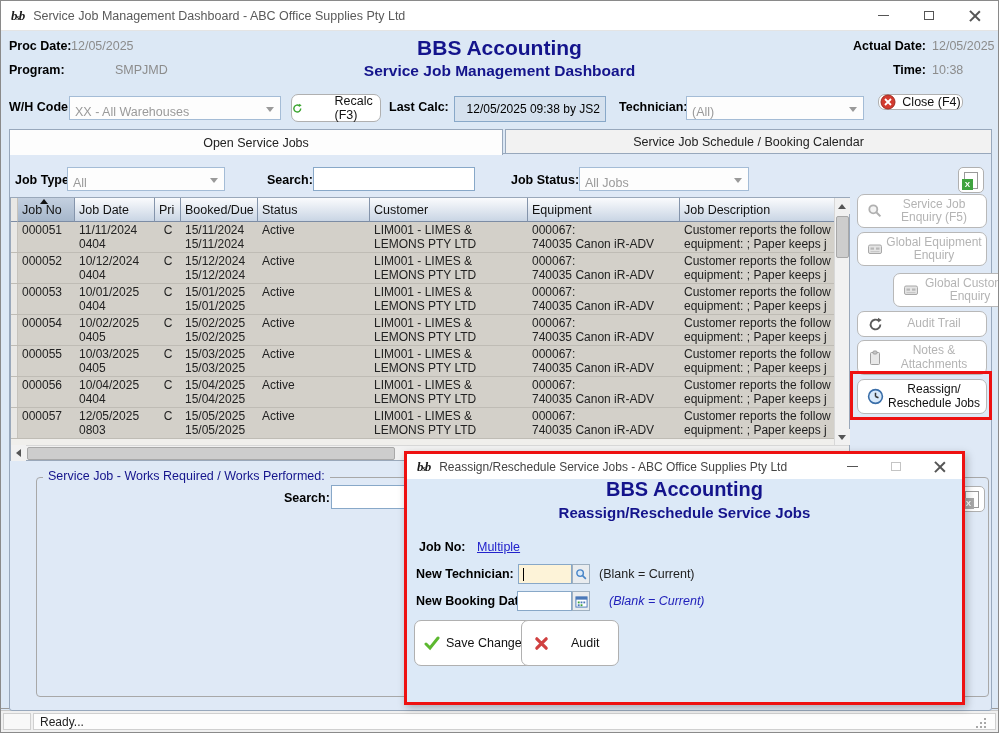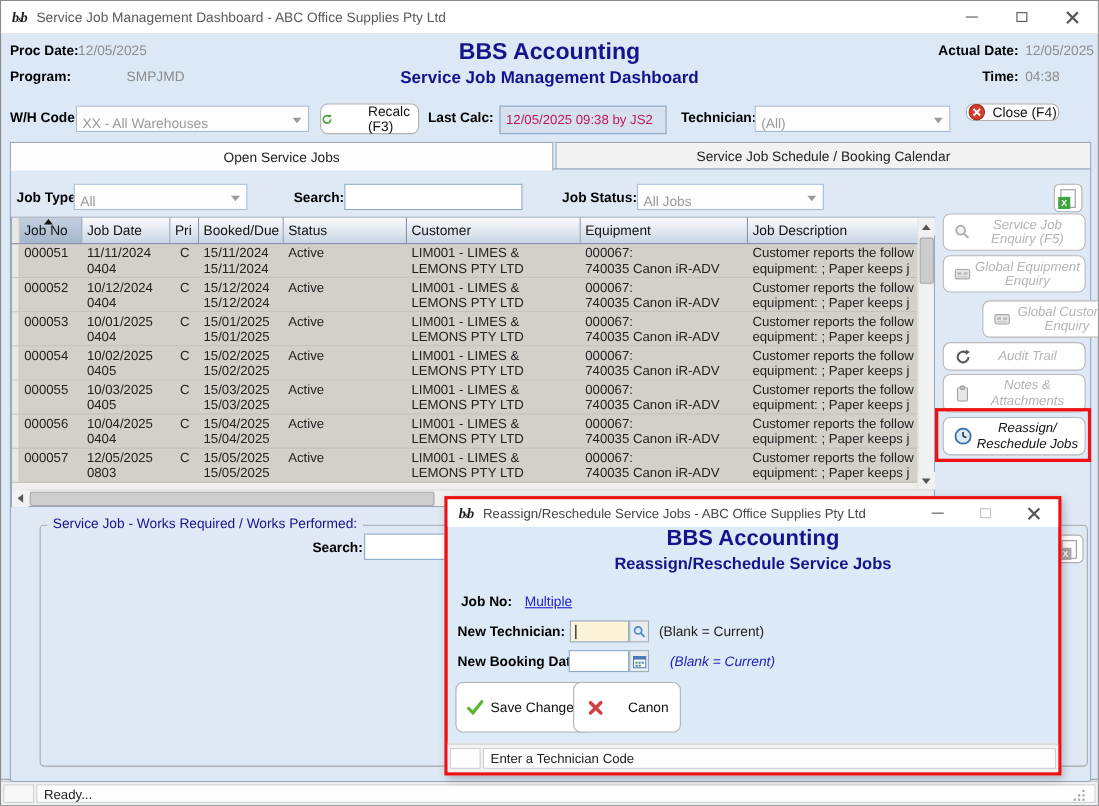--- a/index.html
+++ b/index.html
@@ -21,21 +21,21 @@
   .gl-x::before{transform:rotate(45deg);} .gl-x::after{transform:rotate(-45deg);}
   
   .lbl{position:absolute;font-size:12.5px;font-weight:bold;color:#000;white-space:nowrap;}
   .val{position:absolute;font-size:12.5px;color:#8c8c8c;white-space:nowrap;}
   .app-title{position:absolute;left:0;right:0;text-align:center;font-size:21px;font-weight:bold;color:#14148c;}
   .screen-title{position:absolute;left:0;right:0;text-align:center;font-size:15.5px;font-weight:bold;color:#14148c;}
   
   .combo{position:absolute;height:24px;background:#fdfdfd;border:1px solid #a4bcd6;display:flex;align-items:flex-end;padding:0 20px 0 5px;font-size:12.5px;color:#9a9a9a;}
   .combo .chev{position:absolute;right:6px;top:10px;width:0;height:0;border-left:4px solid transparent;border-right:4px solid transparent;border-top:5px solid #9a9a9a;}
   .txtin{position:absolute;height:24px;background:#fff;border:1px solid #88a8c8;font-size:12.5px;color:#222;padding:0 4px;font-family:"Liberation Sans",sans-serif;outline:none;}
-  .rofield{position:absolute;height:26px;background:#d5e1ee;border:1px solid #88a8c8;display:flex;align-items:center;padding:0 5px;font-size:12px;color:#be185d;white-space:nowrap;}
+  .rofield{position:absolute;height:26px;background:#d5e1ee;border:1px solid #88a8c8;display:flex;align-items:center;padding:0 5px;font-size:12px;color:#000000;white-space:nowrap;justify-content:flex-end;}
   .btn{position:absolute;background:#fff;border:1px solid #b0b0b0;border-radius:7px;display:flex;align-items:center;justify-content:center;gap:6px;font-size:12.5px;color:#111;cursor:default;}
   .icobtn{position:absolute;width:26px;height:26px;background:#fff;border:1px solid #b0b0b0;border-radius:5px;display:flex;align-items:center;justify-content:center;}
   .xlpage{position:relative;width:14px;height:17px;background:#fff;border:1px solid #9a9a9a;}
   .xlbadge{position:absolute;left:-3px;bottom:-2px;width:11px;height:11px;background:#3fa33f;color:#fff;font:bold 8px "Liberation Sans",sans-serif;display:flex;align-items:center;justify-content:center;}
   .xl-dis .xlbadge{background:#a8a8a8;}
   
   .tab{position:absolute;top:128px;height:25px;display:flex;align-items:center;justify-content:center;font-size:12.5px;color:#222;border:1px solid #98a8bc;border-bottom:none;}
   .tab.active{background:#fdfdfd;height:26px;z-index:3;}
   .tab.inactive{background:#f2f2f2;}
   .pane{position:absolute;left:8px;top:152px;width:983px;height:558px;background:#dfe9f6;border:1px solid #98a8bc;border-radius:0 0 3px 3px;z-index:1;}
@@ -57,21 +57,21 @@
   .vscroll{width:15px;background:#f1f1f1;border-left:1px solid #d8d8d8;display:flex;flex-direction:column;align-items:center;}
   .sb-btn{width:15px;height:16px;background:#f1f1f1;display:flex;align-items:center;justify-content:center;}
   .tri-up{width:0;height:0;border-left:4px solid transparent;border-right:4px solid transparent;border-bottom:5px solid #555;}
   .tri-dn{width:0;height:0;border-left:4px solid transparent;border-right:4px solid transparent;border-top:5px solid #555;}
   .tri-lf{width:0;height:0;border-top:4px solid transparent;border-bottom:4px solid transparent;border-right:5px solid #555;}
   .vthumb{width:13px;height:42px;background:#cdcdcd;border:1px solid #a8a8a8;border-radius:2px;margin-top:2px;}
   .vspacer{flex:1;}
   .hscroll{height:15px;background:#f1f1f1;border-top:1px solid #d8d8d8;display:flex;align-items:center;}
   .hthumb{width:368px;height:13px;background:#cdcdcd;border:1px solid #a8a8a8;border-radius:2px;margin-left:1px;}
   
-  .sbtn{position:absolute;left:856px;width:130px;background:#fff;border:1px solid #b8b8b8;border-radius:7px;display:flex;align-items:center;padding:0 4px 0 6px;font-style:italic;}
+  .sbtn{position:absolute;left:856px;width:130px;background:#fff;border:1px solid #b8b8b8;border-radius:7px;display:flex;align-items:center;padding:0 4px 0 6px;}
   .sbtn .sico{width:22px;flex:0 0 22px;display:flex;justify-content:center;}
   .sbtn .slab{flex:1;text-align:center;font-size:12px;line-height:13.5px;color:#b4b4b4;}
   .sbtn.enabled .slab{color:#111;white-space:pre-line;}
   .redbox{position:absolute;border:3px solid #ee1111;z-index:6;pointer-events:none;}
   
   .works{position:absolute;left:35px;top:476px;width:953px;height:220px;border:1px solid #a8a8a8;border-radius:4px;}
   .works-legend{position:absolute;left:42px;top:468px;background:#dfe9f6;padding:0 5px;font-size:12.5px;color:#14148c;white-space:nowrap;}
   
   .statusbar{position:absolute;left:0;right:0;bottom:0;height:22px;background:#f0f0f0;border-top:1px solid #c8c8c8;}
   .statusbar::before{content:"";position:absolute;top:-3px;left:0;right:0;height:1px;background:#9a9a9a;}
@@ -118,21 +118,21 @@
 
   <span class="lbl" style="left:8px;top:38px;">Proc Date:</span>
   <span class="val" style="left:70px;top:38px;">12/05/2025</span>
   <span class="lbl" style="left:8px;top:62px;">Program:</span>
   <span class="val" style="left:70px;top:62px;margin-left:44px;">SMPJMD</span>
   <div class="app-title" style="top:35px;">BBS Accounting</div>
   <div class="screen-title" style="top:61px;">Service Job Management Dashboard</div>
   <span class="lbl" style="left:840px;top:38px;width:85px;text-align:right;">Actual Date:</span>
   <span class="val" style="left:931px;top:38px;">12/05/2025</span>
   <span class="lbl" style="left:840px;top:62px;width:85px;text-align:right;">Time:</span>
-  <span class="val" style="left:931px;top:62px;">04:38</span>
+  <span class="val" style="left:931px;top:62px;">10:38</span>
 
   <span class="lbl" style="left:8px;top:99px;">W/H Code:</span>
   <div class="combo" style="left:68px;top:95px;width:212px;">
     <span>XX - All Warehouses</span>
     <span class="chev"></span>
   </div>
   <div class="btn" style="left:290px;top:93px;width:90px;height:28px;gap:32px;">
     <svg width="15" height="15" viewBox="0 0 16 16">
         <path d="M13.2 8a5.2 5.2 0 1 1-1.8-3.9" fill="none" stroke="#3aa52f" stroke-width="2.2"></path>
         <path d="M10.6 0.8 L14.6 3.2 L10.9 5.9 Z" fill="#3aa52f"></path>
@@ -592,24 +592,18 @@
     <div class="btn" style="left:7px;top:166px;width:124px;height:46px;">
       <svg width="16" height="16" viewBox="0 0 16 16">
           <path d="M2 9 L6 13 L14 3" fill="none" stroke="#5cb830" stroke-width="3" stroke-linecap="round"></path>
         </svg>
       <span>Save Changes</span>
     </div>
     <div class="btn" style="left:114px;top:166px;width:98px;height:46px;justify-content:flex-start;padding-left:12px;gap:22px;">
       <svg width="15" height="15" viewBox="0 0 16 16">
           <path d="M3 3 L13 13 M13 3 L3 13" stroke="#d04040" stroke-width="3.4" stroke-linecap="round"></path>
         </svg>
-      <span>Canon</span>
-    </div>
-
-    <div class="dlg-status">
-      <div class="ds-seg"></div>
-      <div class="ds-main">
-          <span>Enter a Technician Code</span>
-        </div>
-    </div>
+      <span>Audit</span>
+    </div>
+
   </div>
 
 </div>
 
 </body></html>

